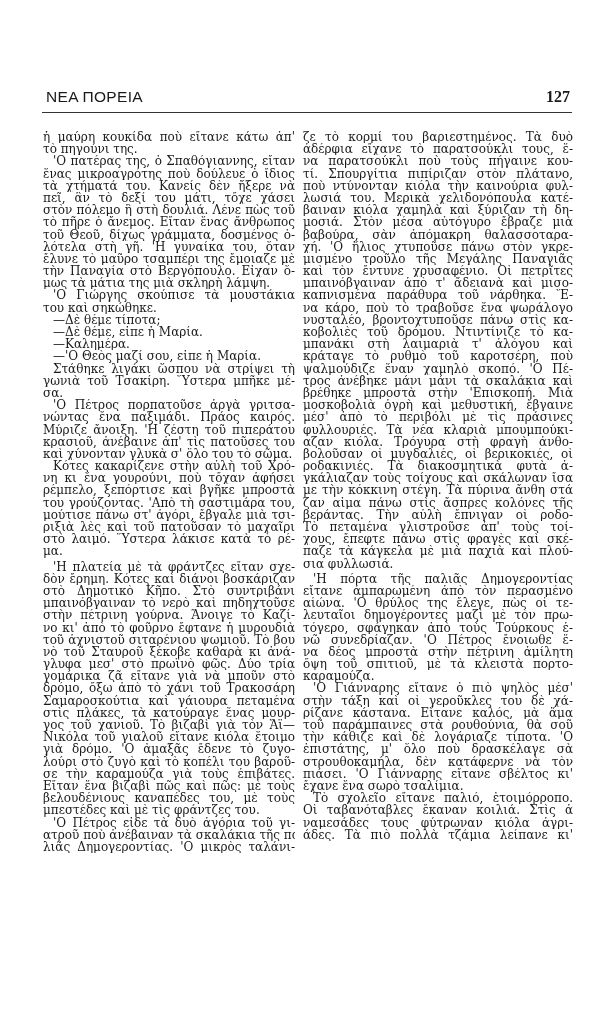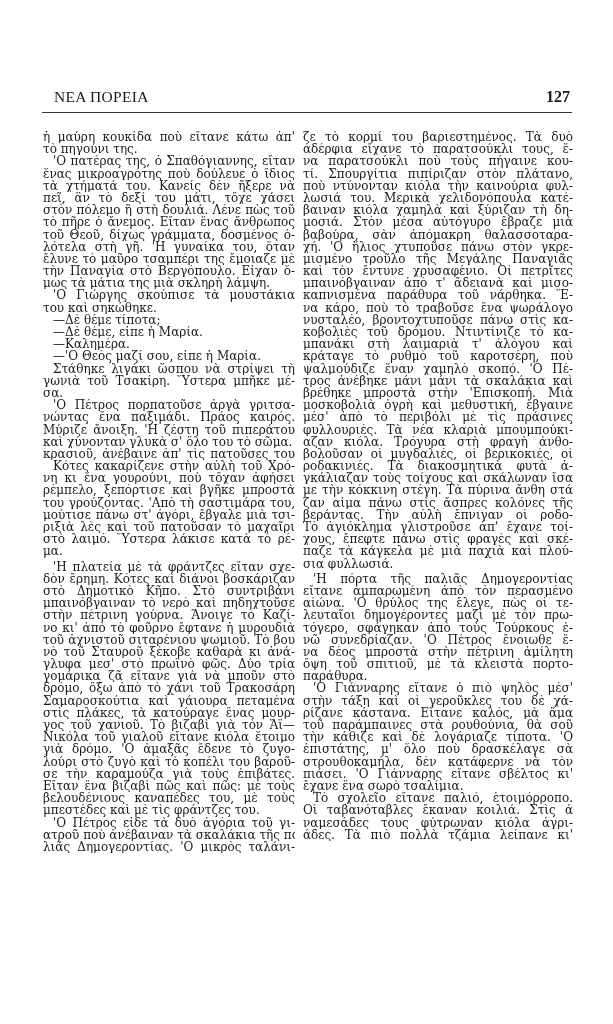--- a/index.html
+++ b/index.html
@@ -1,20 +1,20 @@
 <!DOCTYPE html>
 <html><head>
 <meta charset="utf-8">
 <style>
   html, body { margin:0; padding:0; background:#ffffff; }
   body { width:613px; height:1024px; position:relative; overflow:hidden;
          font-family:"DejaVu Serif", "Liberation Serif", serif; color:#1a1a1a; }
   .header { position:absolute; left:42px; top:88px; width:530px; height:20px; }
-  .header .title { position:absolute; left:12px; top:0; font-size:15.5px; letter-spacing:0.3px;
-                   font-family:Liberation Serif, serif; }
+  .header .title { position:absolute; left:4px; top:0; font-size:15.5px; letter-spacing:0.3px;
+                   font-family:Liberation Sans, sans-serif; }
   .header .pageno { position:absolute; right:2px; top:0; font-size:16px; font-weight:bold;
                     font-family:"Liberation Serif", serif; }
   .rule { position:absolute; left:42px; top:112px; width:530px; height:1px; background:#333; }
   .col { position:absolute; top:131px; font-size:12px; line-height:12.2px;
          font-family:"DejaVu Serif", serif; }
   .col.left { left:43px; width:252px; }
   .col.right { left:303px; width:270px; }
   .line { white-space:nowrap; overflow:hidden; text-align:justify; text-align-last:justify; height:12.2px; }
   .line.last { text-align-last:left; }
   .line.indent { padding-left:10px; }
@@ -48,22 +48,22 @@
     <div class="line indent last">—Δὲ θέμε τίποτα;</div>
     <div class="line indent last">—Δὲ θέμε, εἶπε ἡ Μαρία.</div>
     <div class="line indent last">—Καλημέρα.</div>
     <div class="line indent last">—'Ο Θεὸς μαζί σου, εἶπε ἡ Μαρία.</div>
     <div class="line indent">Στάθηκε λιγάκι ὥσπου νὰ στρίψει τὴ</div>
     <div class="line ">γωνιὰ τοῦ Τσακίρη. Ὕστερα μπῆκε μέ-</div>
     <div class="line last">σα.</div>
     <div class="line indent">'Ο Πέτρος πορπατοῦσε ἀργὰ γριτσα-</div>
     <div class="line ">νώντας ἕνα παξιμάδι. Πράος καιρός.</div>
     <div class="line ">Μύριζε ἄνοιξη. 'Η ζέστη τοῦ πιπεράτου</div>
+    <div class="line ">κρασιοῦ, ἀνέβαινε ἀπ' τὶς πατοῦσες του</div>
     <div class="line last">καὶ χύνονταν γλυκὰ σ' ὅλο του τὸ σῶμα.</div>
-    <div class="line ">κρασιοῦ, ἀνέβαινε ἀπ' τὶς πατοῦσες του</div>
     <div class="line indent">Κότες κακαρίζενε στὴν αὐλὴ τοῦ Χρό-</div>
     <div class="line ">νη κι ἕνα γουρούνι, ποὺ τὄχαν ἀφήσει</div>
     <div class="line ">ρέμπελο, ξεπόρτισε καὶ βγῆκε μπροστὰ</div>
     <div class="line ">του γρούζοντας. 'Απὸ τὴ σαστιμάρα του,</div>
     <div class="line ">μούτισε πάνω στ' ἀγόρι, ἔβγαλε μιὰ τσι-</div>
     <div class="line ">ριξιὰ λὲς καὶ τοῦ πατοῦσαν τὸ μαχαῖρι</div>
     <div class="line ">στὸ λαιμό. Ὕστερα λάκισε κατὰ τὸ ρέ-</div>
     <div class="line last">μα.</div>
     <div class="gap"></div>
     <div class="line indent">'Η πλατεία μὲ τὰ φράντζες εἴταν σχε-</div>
@@ -117,34 +117,34 @@
     <div class="line ">μοσκοβολιὰ ὀγρὴ καὶ μεθυστική, ἔβγαινε</div>
     <div class="line ">μέσ' ἀπὸ τὸ περιβόλι μὲ τὶς πράσινες</div>
     <div class="line ">φυλλουριές. Τὰ νέα κλαριὰ μπουμπούκι-</div>
     <div class="line ">αζαν κιόλα. Τρόγυρα στὴ φραγὴ ἀνθο-</div>
     <div class="line ">βολοῦσαν οἱ μυγδαλιές, οἱ βερικοκιές, οἱ</div>
     <div class="line ">ροδακινιές. Τὰ διακοσμητικὰ φυτὰ ἀ-</div>
     <div class="line ">γκάλιαζαν τοὺς τοίχους καὶ σκάλωναν ἴσα</div>
     <div class="line ">με τὴν κόκκινη στέγη. Τὰ πύρινα ἄνθη στά</div>
     <div class="line ">ζαν αἷμα πάνω στὶς ἄσπρες κολόνες τῆς</div>
     <div class="line ">βεράντας. Τὴν αὐλὴ ἔπνιγαν οἱ ροδο-</div>
-    <div class="line ">Τὸ ἀγιόκλημα γλιστροῦσε ἀπ' ἔχανε τοί-</div>
+    <div class="line ">Τὸ πεταμένα γλιστροῦσε ἀπ' τοὺς τοί-</div>
     <div class="line ">χους, ἔπεφτε πάνω στὶς φραγὲς καὶ σκέ-</div>
     <div class="line ">παζε τὰ κάγκελα μὲ μιὰ παχιὰ καὶ πλού-</div>
     <div class="line last">σια φυλλωσιά.</div>
     <div class="gap"></div>
     <div class="line indent">'Η πόρτα τῆς παλιᾶς Δημογεροντίας</div>
     <div class="line ">εἴτανε ἀμπαρωμένη ἀπὸ τὸν περασμένο</div>
     <div class="line ">αἰώνα. 'Ο θρύλος της ἔλεγε, πὼς οἱ τε-</div>
     <div class="line ">λευταῖοι δημογέροντες μαζὶ μὲ τὸν πρω-</div>
     <div class="line ">τόγερο, σφάγηκαν ἀπὸ τοὺς Τούρκους ἐ-</div>
     <div class="line ">νῶ συνεδρίαζαν. 'Ο Πέτρος ἔνοιωθε ἕ-</div>
     <div class="line ">να δέος μπροστὰ στὴν πέτρινη ἀμίλητη</div>
     <div class="line ">ὄψη τοῦ σπιτιοῦ, μὲ τὰ κλειστὰ πορτο-</div>
-    <div class="line last">παράθυρα.</div>
+    <div class="line last">καραμούζα.</div>
     <div class="line indent">'Ο Γιάνναρης εἴτανε ὁ πιὸ ψηλὸς μέσ'</div>
     <div class="line ">στὴν τάξη καὶ οἱ γεροῦκλες του δὲ χά-</div>
     <div class="line ">ρίζανε κάστανα. Εἴτανε καλός, μὰ ἅμα</div>
     <div class="line ">τοῦ παράμπαινες στὰ ρουθούνια, θὰ σοῦ</div>
     <div class="line ">τὴν κάθιζε καὶ δὲ λογάριαζε τίποτα. 'Ο</div>
     <div class="line ">ἐπιστάτης, μ' ὅλο ποὺ δρασκέλαγε σὰ</div>
     <div class="line ">στρουθοκαμήλα, δὲν κατάφερνε νὰ τὸν</div>
     <div class="line ">πιάσει. 'Ο Γιάνναρης εἴτανε σβέλτος κι'</div>
     <div class="line last">ἔχανε ἕνα σωρὸ τσαλίμια.</div>
     <div class="line indent">Τὸ σχολεῖο εἴτανε παλιό, ἑτοιμόρροπο.</div>

